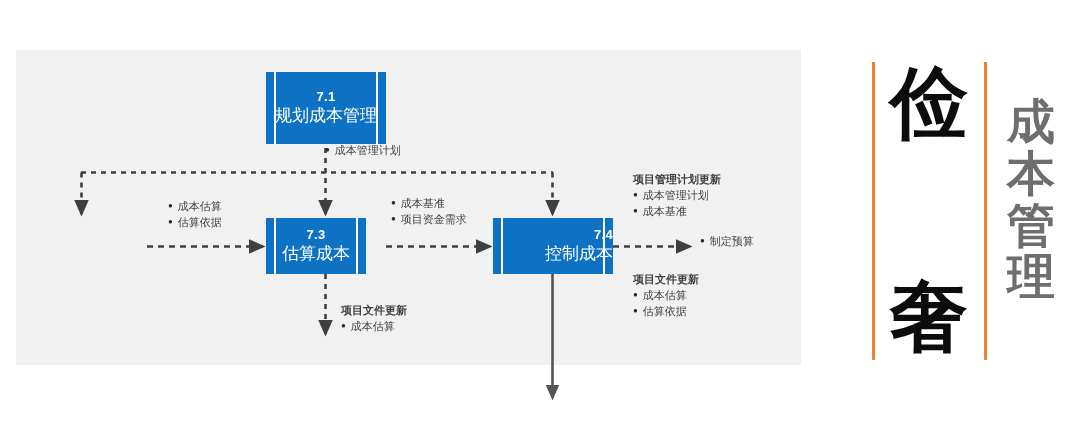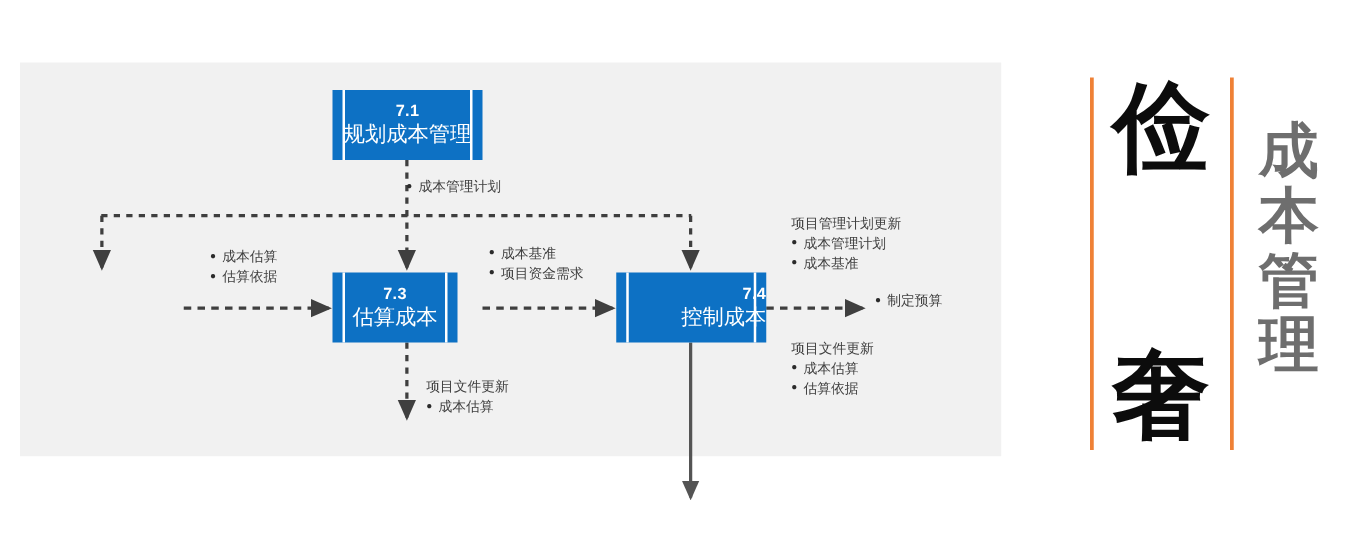--- a/index.html
+++ b/index.html
@@ -64,21 +64,21 @@
     z-index: 2;
   }
   .pbox .nm {
     font-size: 17px;
     font-weight: normal;
     position: relative;
     z-index: 2;
     margin-top: 1px;
   }
 
-  #box71 { left: 266px; top: 72px;  width: 120px; height: 56px; }
+  #box71 { left: 266px; top: 72px;  width: 120px; height: 72px; }
   #box72 { left: 27px;  top: 218px; width: 120px; height: 56px; }
   #box73 { left: 266px; top: 218px; width: 100px; height: 56px; }
   #box74 { left: 493px; top: 218px; width: 120px; height: 56px; align-items: flex-end; }
 
   
   #wires {
     position: absolute;
     left: 0; top: 0;
     width: 1080px;
     height: 441px;
@@ -89,21 +89,21 @@
   
   .ann {
     position: absolute;
     color: #3f3f3f;
     font-size: 11px;
     line-height: 1.45;
     white-space: nowrap;
     z-index: 6;
   }
   .ann .hd {
-    font-weight: normal;
+    font-weight: bold;
     display: block;
   }
   .ann .bl {
     display: block;
   }
   .ann .bl::before {
     content: "\25CF";
     font-size: 8px;
     vertical-align: 2px;
     margin-right: 5px;

